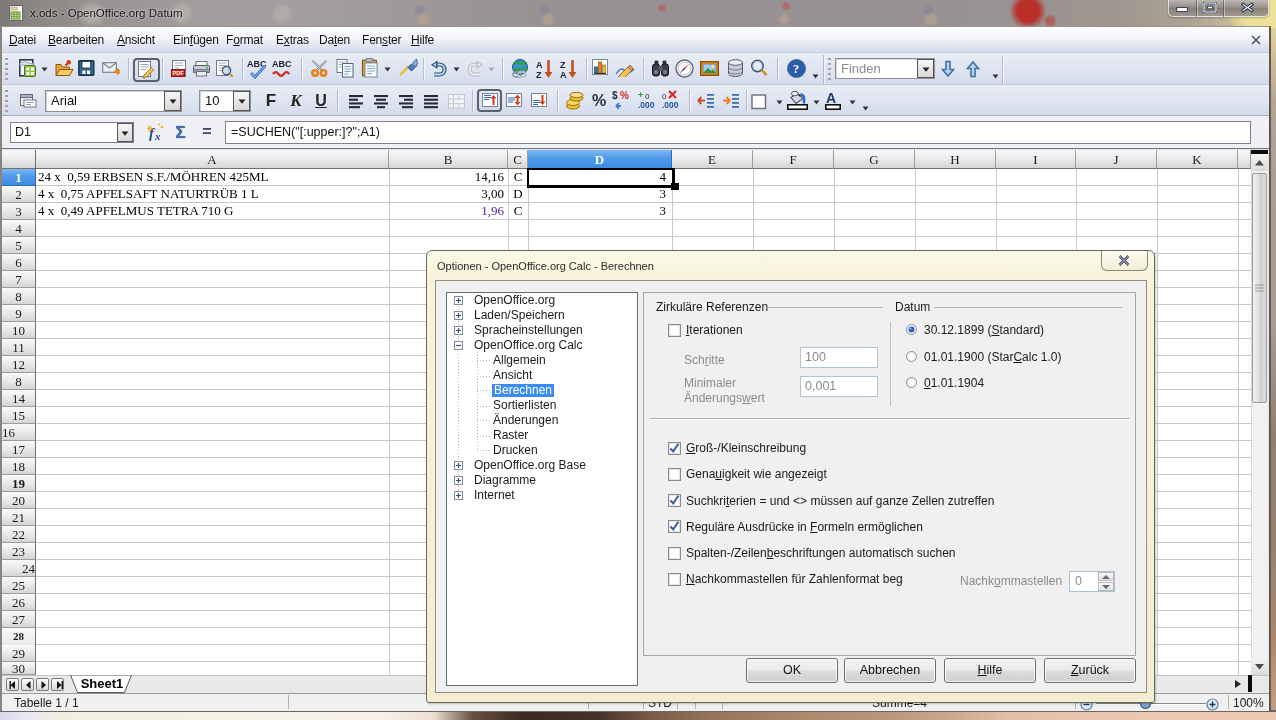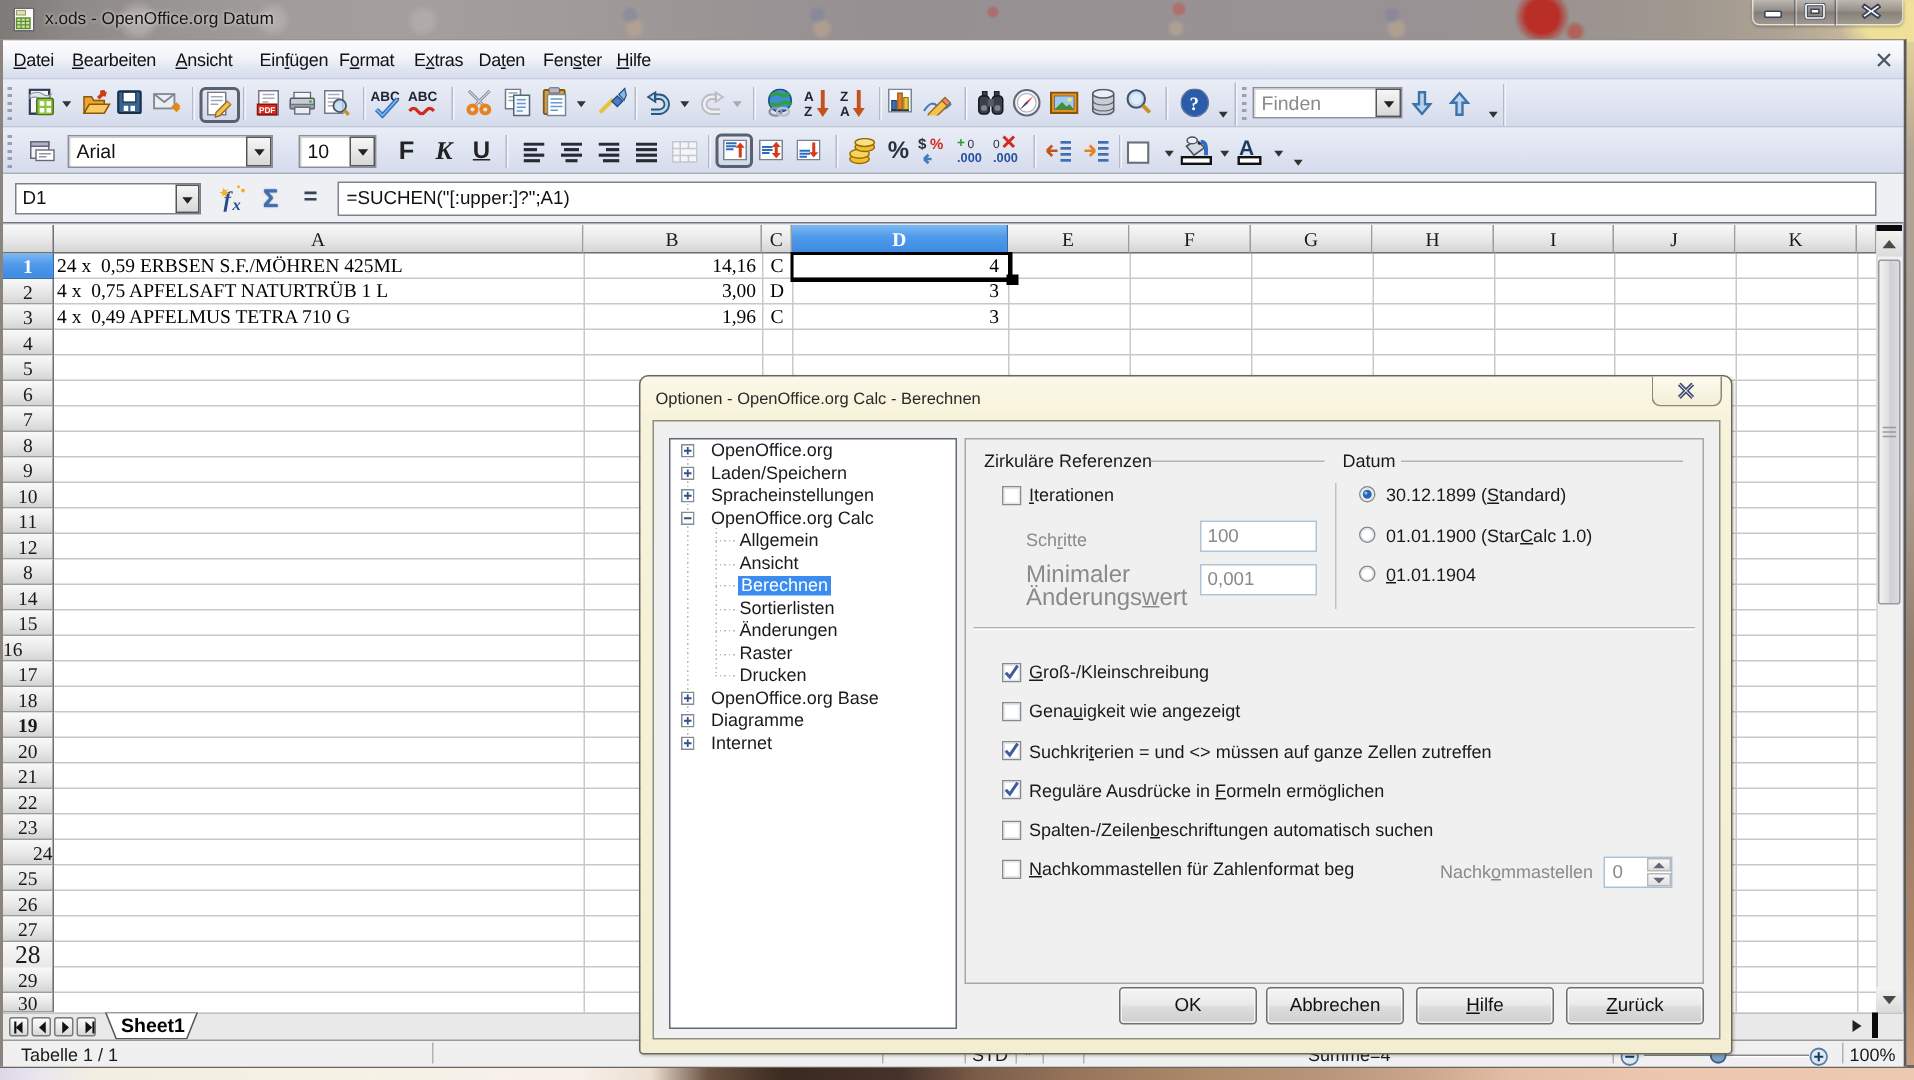--- a/index.html
+++ b/index.html
@@ -496,33 +496,33 @@
 <div style="position:absolute;left:2px;top:458px;width:34px;height:17px;background:linear-gradient(180deg,#f9f9f9,#e8e8e8 55%,#d5d5d5);border-right:1px solid #707070;border-bottom:1px solid #9c9c9c;color:#1a1a1a;font-weight:normal;text-align:center;font-size:13px;line-height:17px;font-family:'Liberation Serif',serif;overflow:hidden">18</div>
 <div style="position:absolute;left:2px;top:475px;width:34px;height:17px;background:linear-gradient(180deg,#f9f9f9,#e8e8e8 55%,#d5d5d5);border-right:1px solid #707070;border-bottom:1px solid #9c9c9c;color:#1a1a1a;font-weight:bold;text-align:center;font-size:13px;line-height:17px;font-family:'Liberation Serif',serif;overflow:hidden">19</div>
 <div style="position:absolute;left:2px;top:492px;width:34px;height:17px;background:linear-gradient(180deg,#f9f9f9,#e8e8e8 55%,#d5d5d5);border-right:1px solid #707070;border-bottom:1px solid #9c9c9c;color:#1a1a1a;font-weight:normal;text-align:center;font-size:13px;line-height:17px;font-family:'Liberation Serif',serif;overflow:hidden">20</div>
 <div style="position:absolute;left:2px;top:509px;width:34px;height:17px;background:linear-gradient(180deg,#f9f9f9,#e8e8e8 55%,#d5d5d5);border-right:1px solid #707070;border-bottom:1px solid #9c9c9c;color:#1a1a1a;font-weight:normal;text-align:center;font-size:13px;line-height:17px;font-family:'Liberation Serif',serif;overflow:hidden">21</div>
 <div style="position:absolute;left:2px;top:526px;width:34px;height:17px;background:linear-gradient(180deg,#f9f9f9,#e8e8e8 55%,#d5d5d5);border-right:1px solid #707070;border-bottom:1px solid #9c9c9c;color:#1a1a1a;font-weight:normal;text-align:center;font-size:13px;line-height:17px;font-family:'Liberation Serif',serif;overflow:hidden">22</div>
 <div style="position:absolute;left:2px;top:543px;width:34px;height:17px;background:linear-gradient(180deg,#f9f9f9,#e8e8e8 55%,#d5d5d5);border-right:1px solid #707070;border-bottom:1px solid #9c9c9c;color:#1a1a1a;font-weight:normal;text-align:center;font-size:13px;line-height:17px;font-family:'Liberation Serif',serif;overflow:hidden">23</div>
 <div style="position:absolute;left:2px;top:560px;width:34px;height:17px;background:linear-gradient(180deg,#f9f9f9,#e8e8e8 55%,#d5d5d5);border-right:1px solid #707070;border-bottom:1px solid #9c9c9c;color:#1a1a1a;font-weight:normal;text-align:right;font-size:13px;line-height:17px;font-family:'Liberation Serif',serif;overflow:hidden">24</div>
 <div style="position:absolute;left:2px;top:577px;width:34px;height:17px;background:linear-gradient(180deg,#f9f9f9,#e8e8e8 55%,#d5d5d5);border-right:1px solid #707070;border-bottom:1px solid #9c9c9c;color:#1a1a1a;font-weight:normal;text-align:center;font-size:13px;line-height:17px;font-family:'Liberation Serif',serif;overflow:hidden">25</div>
 <div style="position:absolute;left:2px;top:594px;width:34px;height:17px;background:linear-gradient(180deg,#f9f9f9,#e8e8e8 55%,#d5d5d5);border-right:1px solid #707070;border-bottom:1px solid #9c9c9c;color:#1a1a1a;font-weight:normal;text-align:center;font-size:13px;line-height:17px;font-family:'Liberation Serif',serif;overflow:hidden">26</div>
 <div style="position:absolute;left:2px;top:611px;width:34px;height:17px;background:linear-gradient(180deg,#f9f9f9,#e8e8e8 55%,#d5d5d5);border-right:1px solid #707070;border-bottom:1px solid #9c9c9c;color:#1a1a1a;font-weight:normal;text-align:center;font-size:13px;line-height:17px;font-family:'Liberation Serif',serif;overflow:hidden">27</div>
-<div style="position:absolute;left:2px;top:628px;width:34px;height:32px;background:linear-gradient(180deg,#f9f9f9,#e8e8e8 55%,#d5d5d5);border-right:1px solid #707070;border-bottom:1px solid #9c9c9c;color:#1a1a1a;font-weight:normal;text-align:center;font-size:17px;line-height:17px;font-family:'Liberation Serif',serif;overflow:hidden">28</div>
+<div style="position:absolute;left:2px;top:628px;width:34px;height:32px;background:linear-gradient(180deg,#f9f9f9,#e8e8e8 55%,#d5d5d5);border-right:1px solid #707070;border-bottom:1px solid #9c9c9c;color:#1a1a1a;font-weight:bold;text-align:center;font-size:11px;line-height:17px;font-family:'Liberation Serif',serif;overflow:hidden">28</div>
 <div style="position:absolute;left:2px;top:645px;width:34px;height:17px;background:linear-gradient(180deg,#f9f9f9,#e8e8e8 55%,#d5d5d5);border-right:1px solid #707070;border-bottom:1px solid #9c9c9c;color:#1a1a1a;font-weight:normal;text-align:center;font-size:13px;line-height:17px;font-family:'Liberation Serif',serif;overflow:hidden">29</div>
 <div style="position:absolute;left:2px;top:662px;width:34px;height:13px;background:linear-gradient(180deg,#f9f9f9,#e8e8e8 55%,#d5d5d5);border-right:1px solid #707070;border-bottom:1px solid #9c9c9c;color:#1a1a1a;font-weight:normal;text-align:center;font-size:13px;line-height:13px;font-family:'Liberation Serif',serif;overflow:hidden">30</div>
 <div style="position:absolute;left:38px;top:169px;width:349px;height:16px;line-height:16px;font-size:13px;color:#000;font-family:'Liberation Serif',serif;white-space:pre">24 x  0,59 ERBSEN S.F./MÖHREN 425ML</div>
 <div style="position:absolute;left:389px;top:169px;width:115px;height:16px;line-height:16px;font-size:13px;color:#000;text-align:right;font-family:'Liberation Serif',serif">14,16</div>
 <div style="position:absolute;left:508px;top:169px;width:20px;height:16px;line-height:16px;font-size:13px;color:#000;text-align:center;font-family:'Liberation Serif',serif">C</div>
 <div style="position:absolute;left:528px;top:169px;width:138px;height:16px;line-height:16px;font-size:13px;color:#000;text-align:right;font-family:'Liberation Serif',serif">4</div>
 <div style="position:absolute;left:38px;top:186px;width:349px;height:16px;line-height:16px;font-size:13px;color:#000;font-family:'Liberation Serif',serif;white-space:pre">4 x  0,75 APFELSAFT NATURTRÜB 1 L</div>
 <div style="position:absolute;left:389px;top:186px;width:115px;height:16px;line-height:16px;font-size:13px;color:#000;text-align:right;font-family:'Liberation Serif',serif">3,00</div>
 <div style="position:absolute;left:508px;top:186px;width:20px;height:16px;line-height:16px;font-size:13px;color:#000;text-align:center;font-family:'Liberation Serif',serif">D</div>
 <div style="position:absolute;left:528px;top:186px;width:138px;height:16px;line-height:16px;font-size:13px;color:#000;text-align:right;font-family:'Liberation Serif',serif">3</div>
 <div style="position:absolute;left:38px;top:203px;width:349px;height:16px;line-height:16px;font-size:13px;color:#000;font-family:'Liberation Serif',serif;white-space:pre">4 x  0,49 APFELMUS TETRA 710 G</div>
-<div style="position:absolute;left:389px;top:203px;width:115px;height:16px;line-height:16px;font-size:13px;color:#000000;text-align:right;font-family:'Liberation Serif',serif">1,96</div>
+<div style="position:absolute;left:389px;top:203px;width:115px;height:16px;line-height:16px;font-size:13px;color:#4c1d95;text-align:right;font-family:'Liberation Serif',serif">1,96</div>
 <div style="position:absolute;left:508px;top:203px;width:20px;height:16px;line-height:16px;font-size:13px;color:#000;text-align:center;font-family:'Liberation Serif',serif">C</div>
 <div style="position:absolute;left:528px;top:203px;width:138px;height:16px;line-height:16px;font-size:13px;color:#000;text-align:right;font-family:'Liberation Serif',serif">3</div>
 <div style="position:absolute;left:527px;top:168px;width:148px;height:20px;border-style:solid;border-color:#000;border-width:2px 3px 3px 2px"></div>
 <div style="position:absolute;left:671px;top:183px;width:8px;height:7px;background:#000"></div>
 <div style="position:absolute;left:1251px;top:150px;width:17px;height:525px;background:#f2f1f0;border-left:1px solid #d8d8d8"></div>
 <div style="position:absolute;left:1251px;top:150px;width:17px;height:4px;background:#0a0a0a"></div>
 <div style="position:absolute;left:1251px;top:154px;width:17px;height:17px;background:linear-gradient(180deg,#f4f3f2,#dcdbda)"></div>
 <svg style="position:absolute;left:1255px;top:160px" width="9" height="6" viewBox="0 0 9 6">
     <path d="M4.5 0 L9 5.5 H0 Z" fill="#4a4a4a"></path>
   </svg>
@@ -654,21 +654,21 @@
 <div style="position:absolute;left:767px;top:307px;width:116px;height:1px;background:#b5b5ae"></div>
 <div style="position:absolute;left:890px;top:322px;width:1px;height:84px;background:#c2c2bc"></div>
 <svg style="position:absolute;left:668px;top:324px" width="13" height="13" viewBox="0 0 13 13">
     <rect x="0.5" y="0.5" width="12" height="12" fill="#fff" stroke="#8a8a8a" stroke-width="1"></rect>
     <rect x="1.5" y="1.5" width="10" height="10" fill="none" stroke="#dfe5ec" stroke-width="1"></rect>
   </svg>
 <div style="position:absolute;left:686px;top:323px;height:14px;line-height:14px;font-size:12px;color:#1a1a1a"><u>I</u>terationen</div>
 <div style="position:absolute;left:684px;top:353px;height:14px;line-height:14px;font-size:12px;color:#8a8a8a">Sch<u>r</u>itte</div>
 <div style="position:absolute;left:800px;top:347px;width:78px;height:21px;background:#fff;border:1px solid #b0c4d8"></div>
 <div style="position:absolute;left:805px;top:347px;height:21px;line-height:21px;font-size:12.5px;color:#8a8a8a">100</div>
-<div style="position:absolute;left:684px;top:376px;width:90px;height:28px;font-size:16px;line-height:15px;color:#8a8a8a">Minimaler<br>Änderungs<u>w</u>ert</div>
+<div style="position:absolute;left:684px;top:376px;width:90px;height:28px;font-size:12px;line-height:15px;color:#8a8a8a">Minimaler<br>Änderungs<u>w</u>ert</div>
 <div style="position:absolute;left:800px;top:376px;width:78px;height:21px;background:#fff;border:1px solid #b0c4d8"></div>
 <div style="position:absolute;left:805px;top:376px;height:21px;line-height:21px;font-size:12.5px;color:#8a8a8a">0,001</div>
 <div style="position:absolute;left:895px;top:300px;height:14px;line-height:14px;font-size:12px;color:#1a1a1a">Datum</div>
 <div style="position:absolute;left:934px;top:307px;width:188px;height:1px;background:#b5b5ae"></div>
 <svg style="position:absolute;left:906px;top:324px" width="12" height="12" viewBox="0 0 12 12">
     <circle cx="5.5" cy="5.5" r="5" fill="#fff" stroke="#8a8a8a" stroke-width="1"></circle>
     <circle cx="5.5" cy="5.5" r="4" fill="none" stroke="#dfe5ec" stroke-width="1"></circle>
     <circle cx="5.5" cy="5.5" r="3" fill="#2a66b8"></circle>
     <circle cx="4.6" cy="4.6" r="1" fill="#9cc2ee"></circle>
   </svg>

